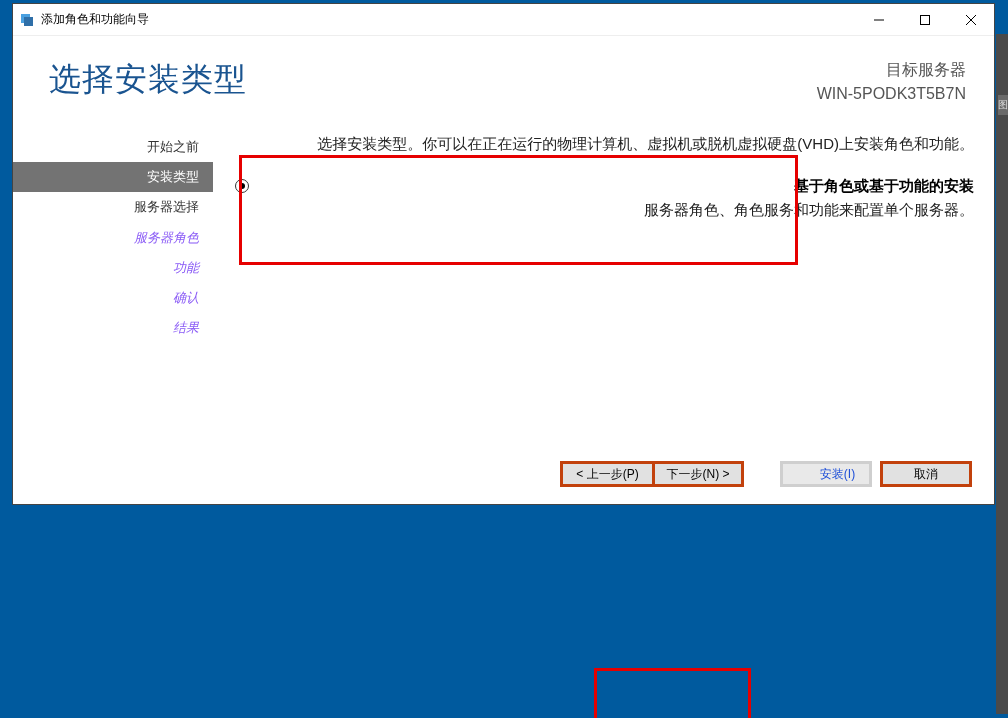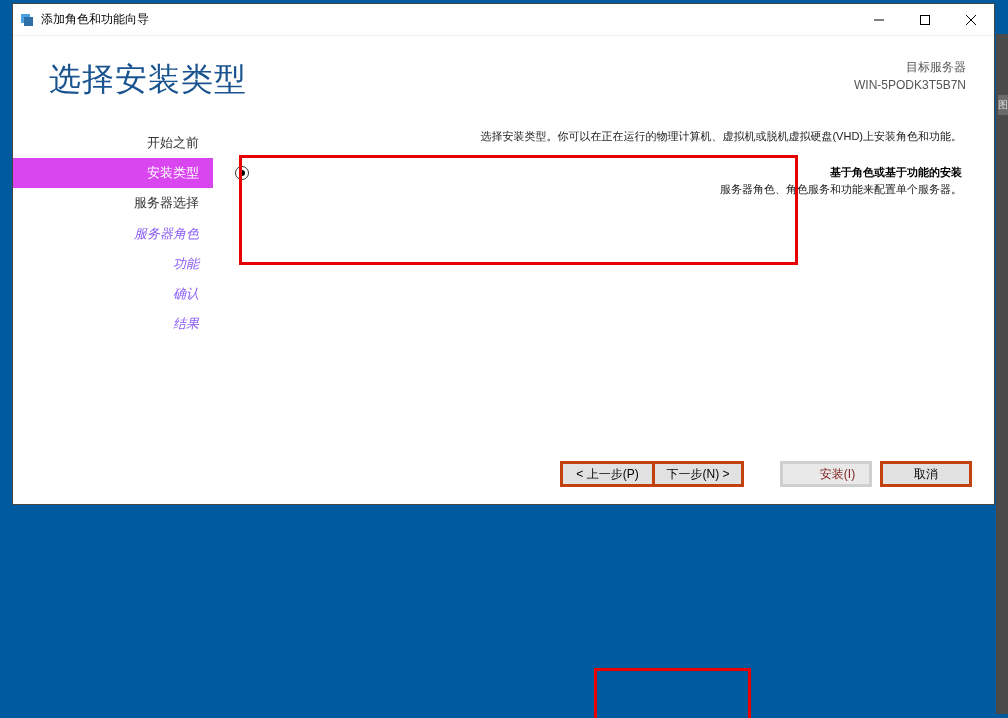--- a/index.html
+++ b/index.html
@@ -76,21 +76,21 @@
     }
     .page-title {
       font-size: 32px;
       font-weight: 300;
       color: #1a5490;
       flex: 1;
       letter-spacing: 1px;
     }
     .target-info {
       text-align: right;
-      font-size: 12px;
+      font-size: 16px;
       color: #555;
       line-height: 1.5;
       padding-right: 8px;
     }
     .body-row {
       flex: 1;
       display: flex;
       margin-top: 18px;
       text-align: right;
     }
@@ -99,32 +99,32 @@
       padding-top: 8px;
     }
     .sidebar-item {
       padding: 6px 14px 6px 56px;
       font-size: 13px;
       color: #333;
       cursor: pointer;
       line-height: 1.4;
     }
     .sidebar-item.selected {
-      background: #d946ef;
+      background: #737373;
       color: #fff;
     }
     .sidebar-item.disabled {
       color: #8b5cf6;
       cursor: default;
       font-style: italic;
     }
     .main-panel {
       flex: 1;
-      padding: 8px 32px 0 18px;
-      font-size: 11px;
+      padding: 8px 20px 0 18px;
+      font-size: 15px;
       color: #222;
       line-height: 1.6;
       position: relative;
     }
     .intro-text {
       margin-bottom: 18px;
     }
     .option-block {
       padding-left: 4px;
       margin-bottom: 16px;
@@ -193,21 +193,21 @@
       min-width: 92px;
       height: 26px;
       background: #e1e1e1;
       border: 3px solid #c2410c;
       font-size: 12px;
       color: #000;
       cursor: pointer;
       padding: 0 10px;
     }
     .footer-btn:disabled {
-      color: #7f1d1d;
+      color: #1d4ed8;
       cursor: default;
       background: #e9e9e9;
       border-color: #cfcfcf;
       padding-left: 33px;
     }
     .btn-pair {
       display: flex;
       gap: 0;
       margin-right: 28px;
     }

